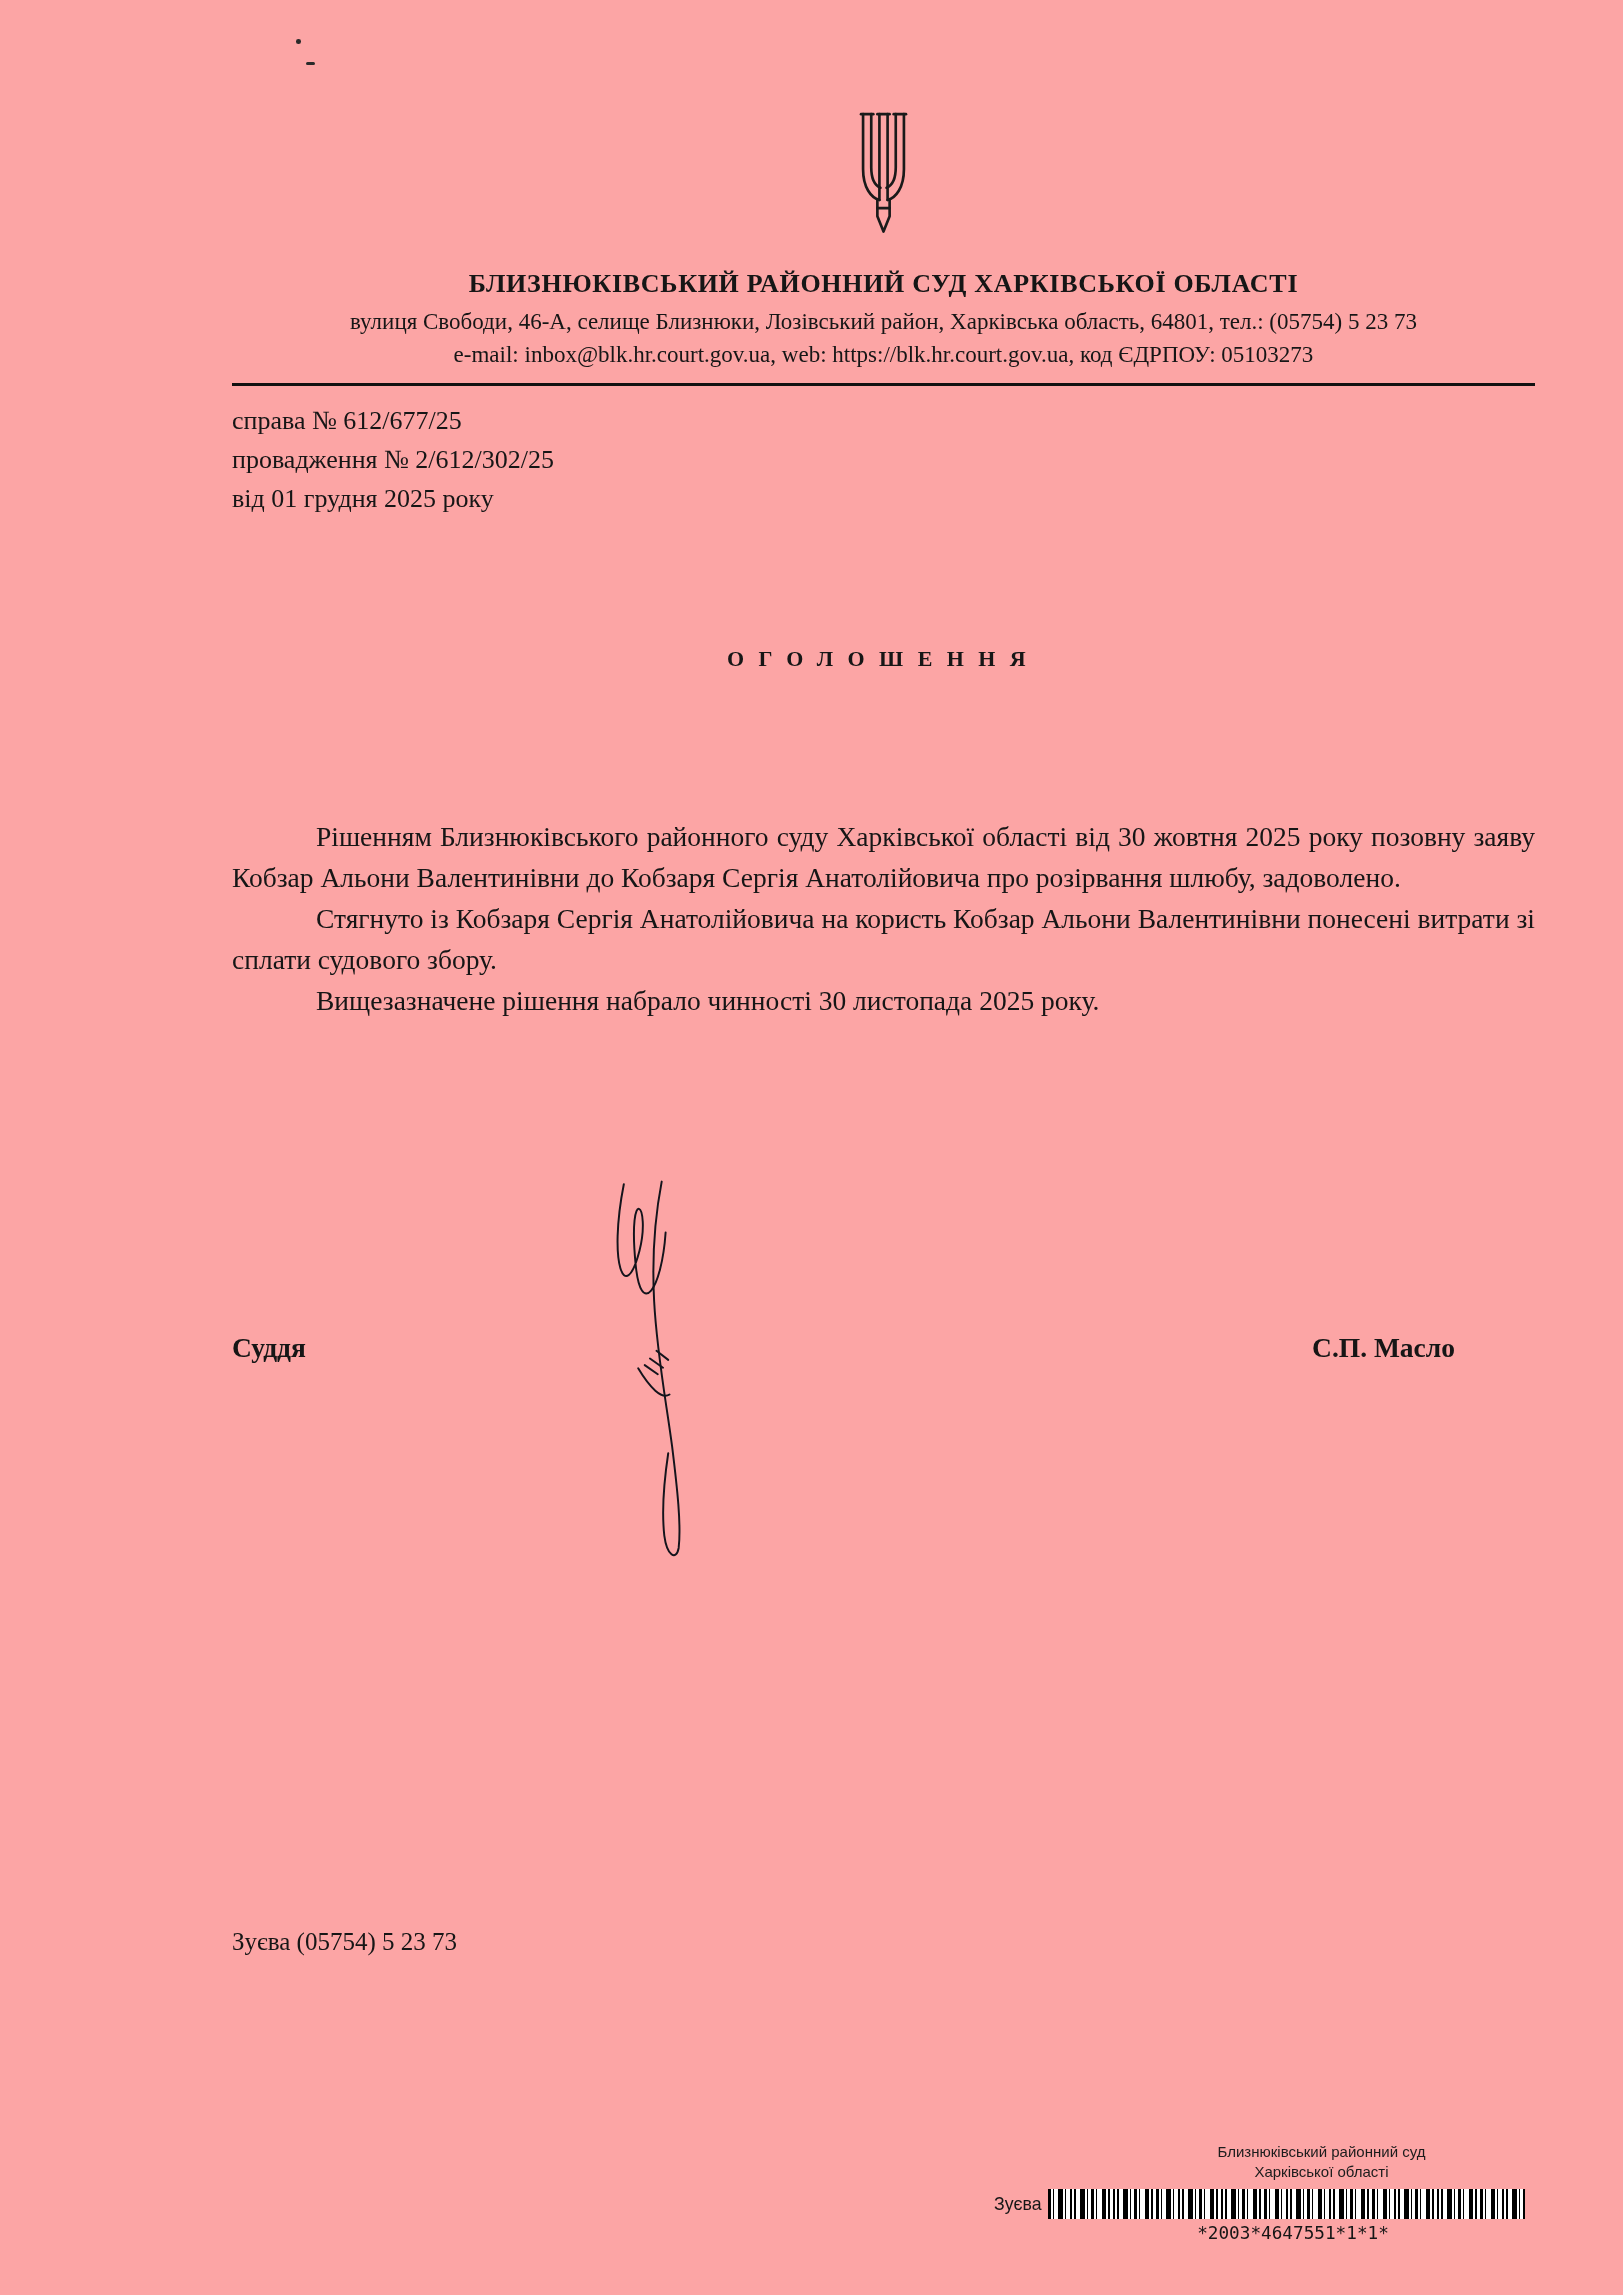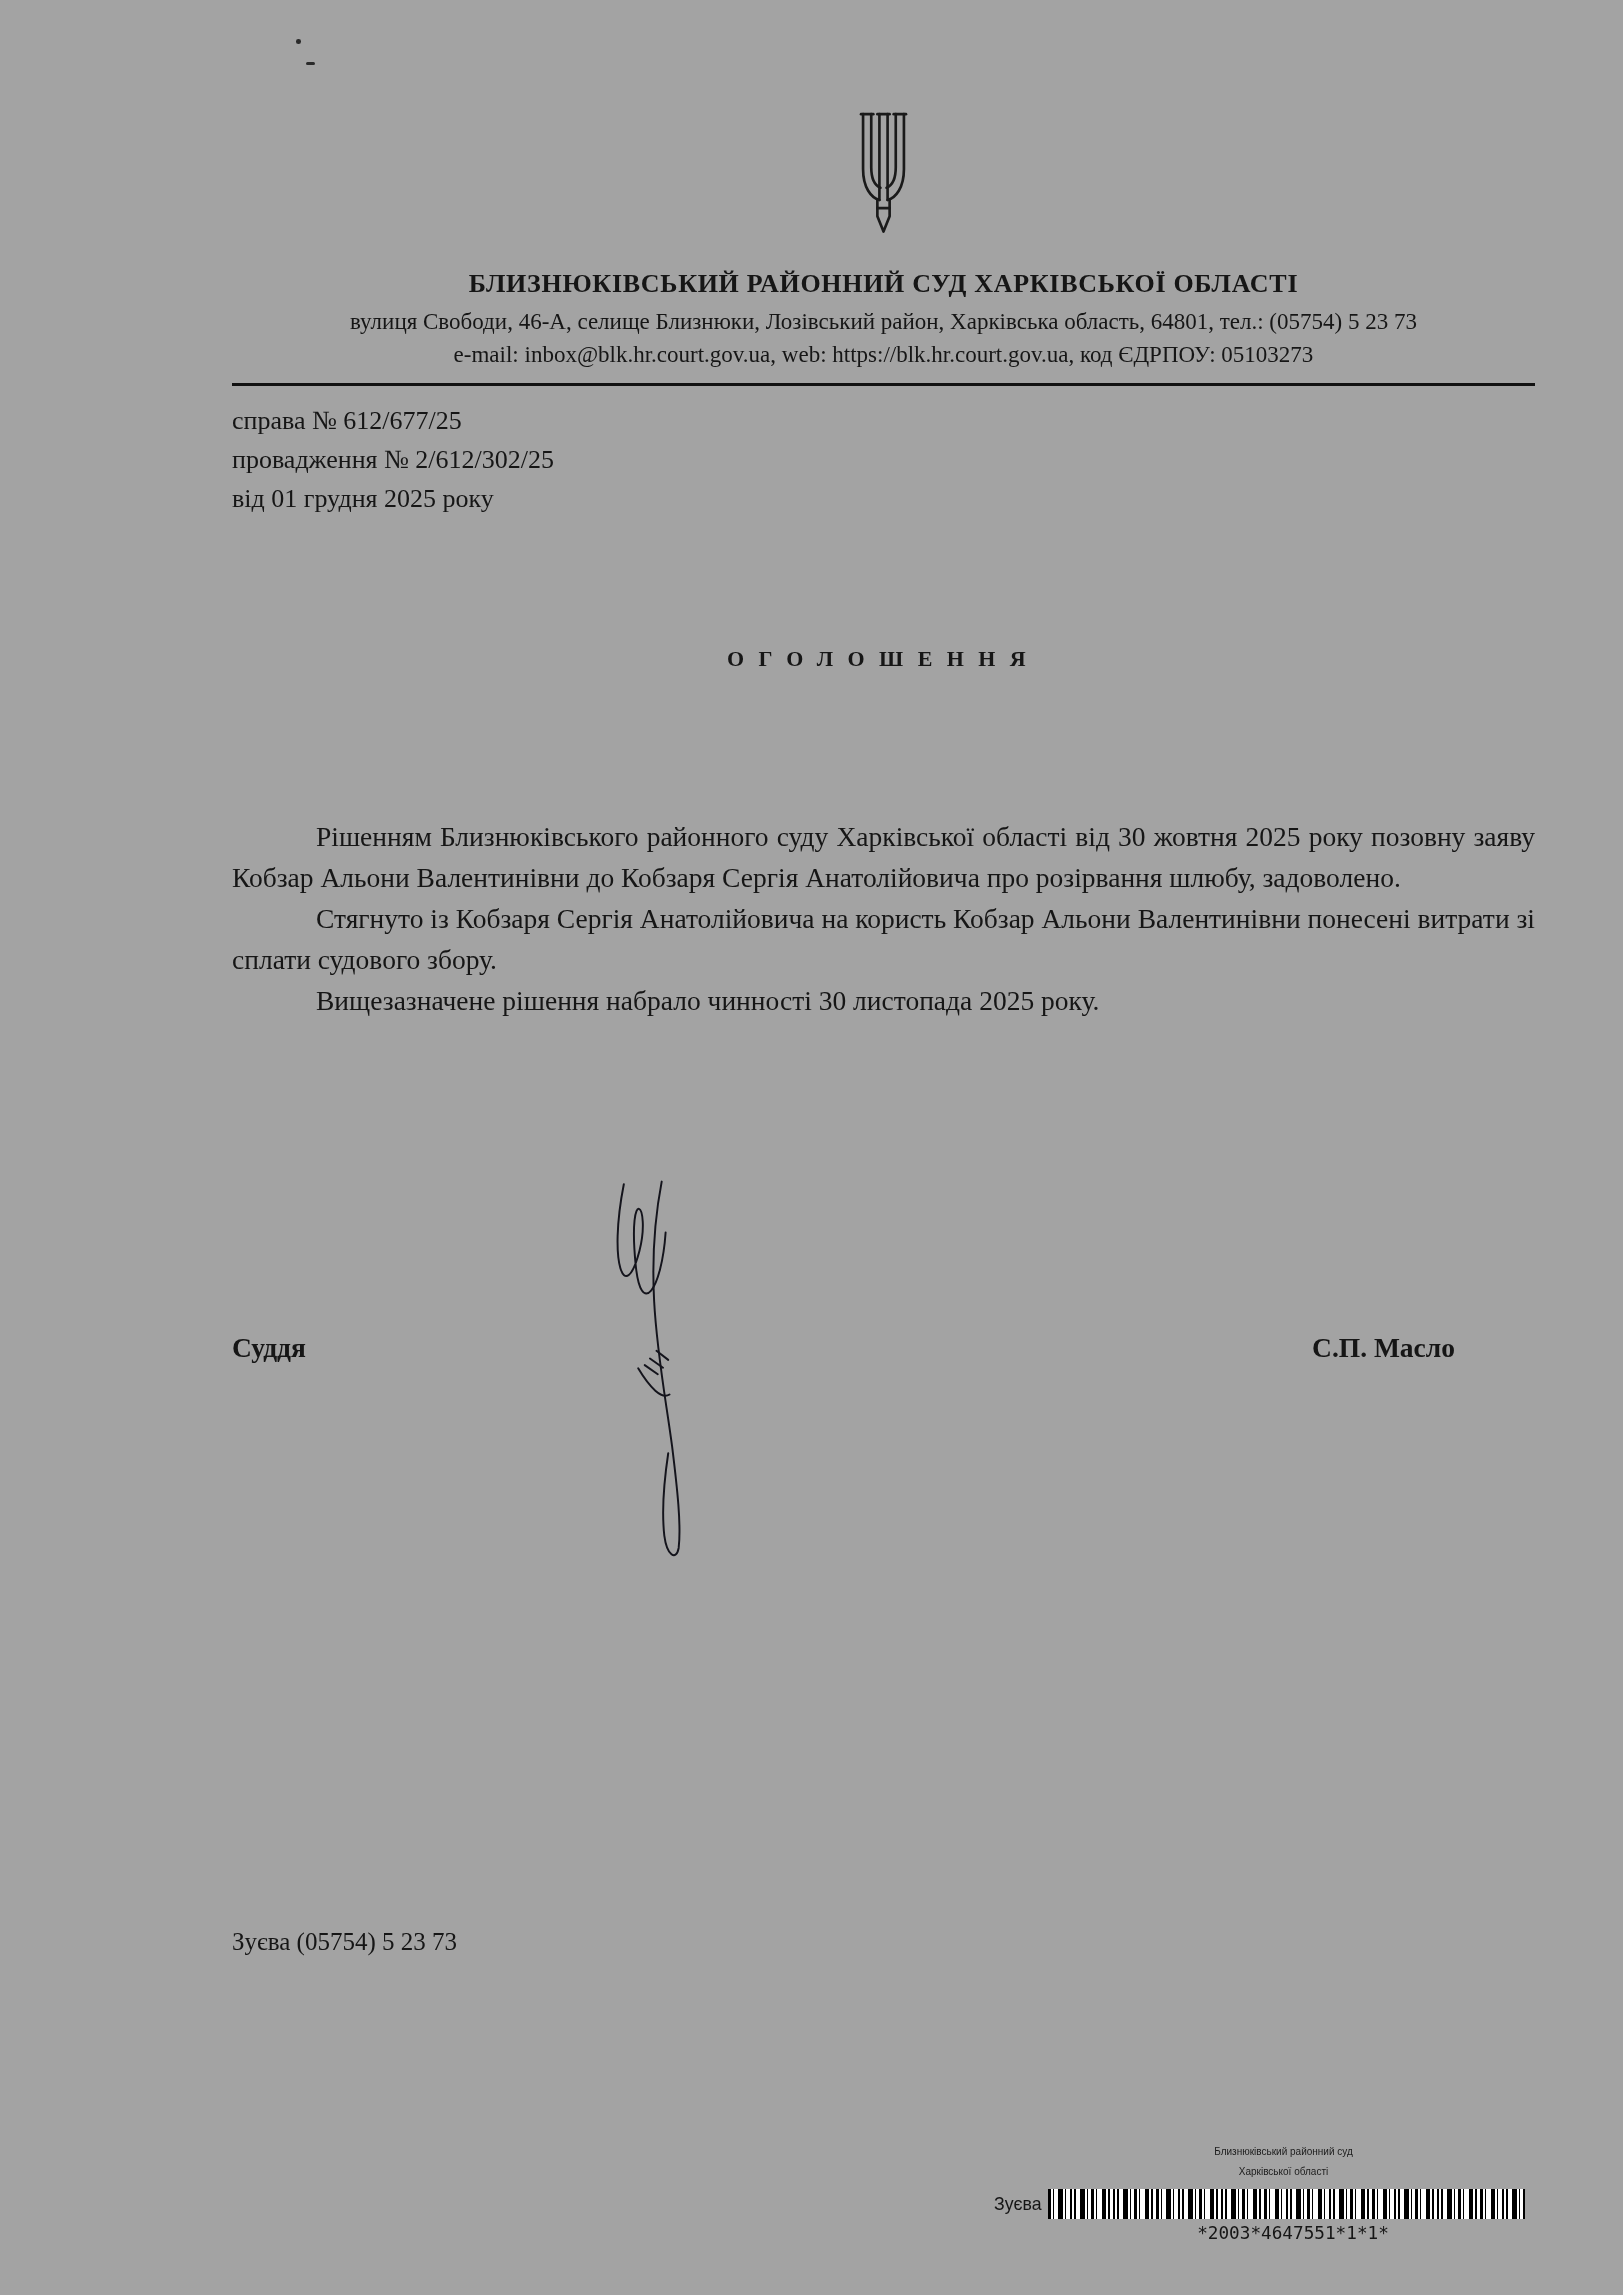--- a/index.html
+++ b/index.html
@@ -5,21 +5,21 @@
   html, body {
     margin: 0;
     padding: 0;
     background: #e8e8e8;
   }
   .page {
     position: relative;
     width: 1623px;
     height: 2295px;
     margin: 0 auto;
-    background: #a3a3a3;
+    background: #fca5a5;
     font-family: "Liberation Serif", serif;
     color: #161616;
     overflow: hidden;
   }
   .content {
     position: absolute;
     left: 232px;
     top: 0;
     width: 1303px;
   }
@@ -99,26 +99,26 @@
   }
   .clerk-line {
     position: absolute;
     left: 232px;
     top: 1928px;
     font-size: 25px;
     text-align: right;
   }
   .stamp-block {
     position: absolute;
-    left: 1087px;
+    left: 1125px;
     top: 2142px;
     width: 393px;
     text-align: center;
     font-family: "Liberation Sans", sans-serif;
-    font-size: 10px;
+    font-size: 15px;
     line-height: 20px;
     color: #1c1c1c;
   }
   .barcode-row {
     position: absolute;
     left: 994px;
     top: 2189px;
     display: flex;
     align-items: center;
     gap: 6.5px;

